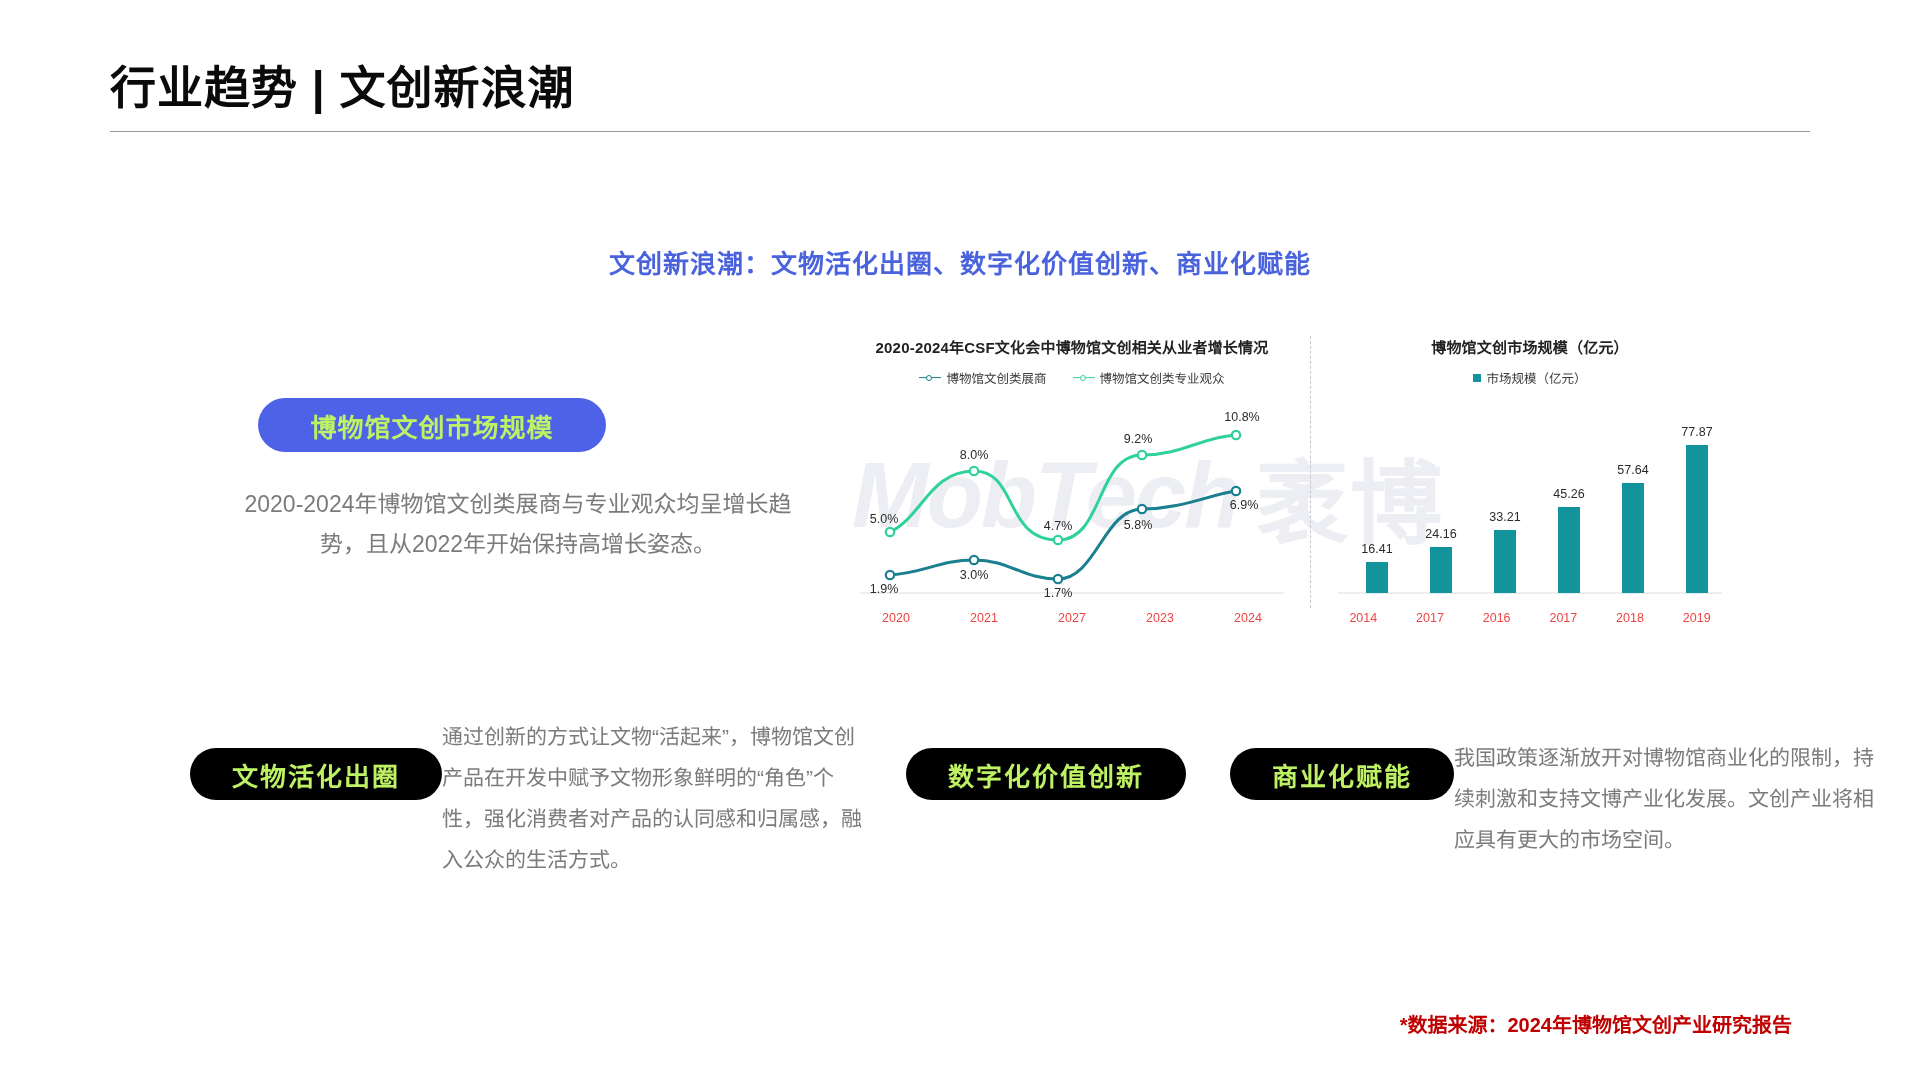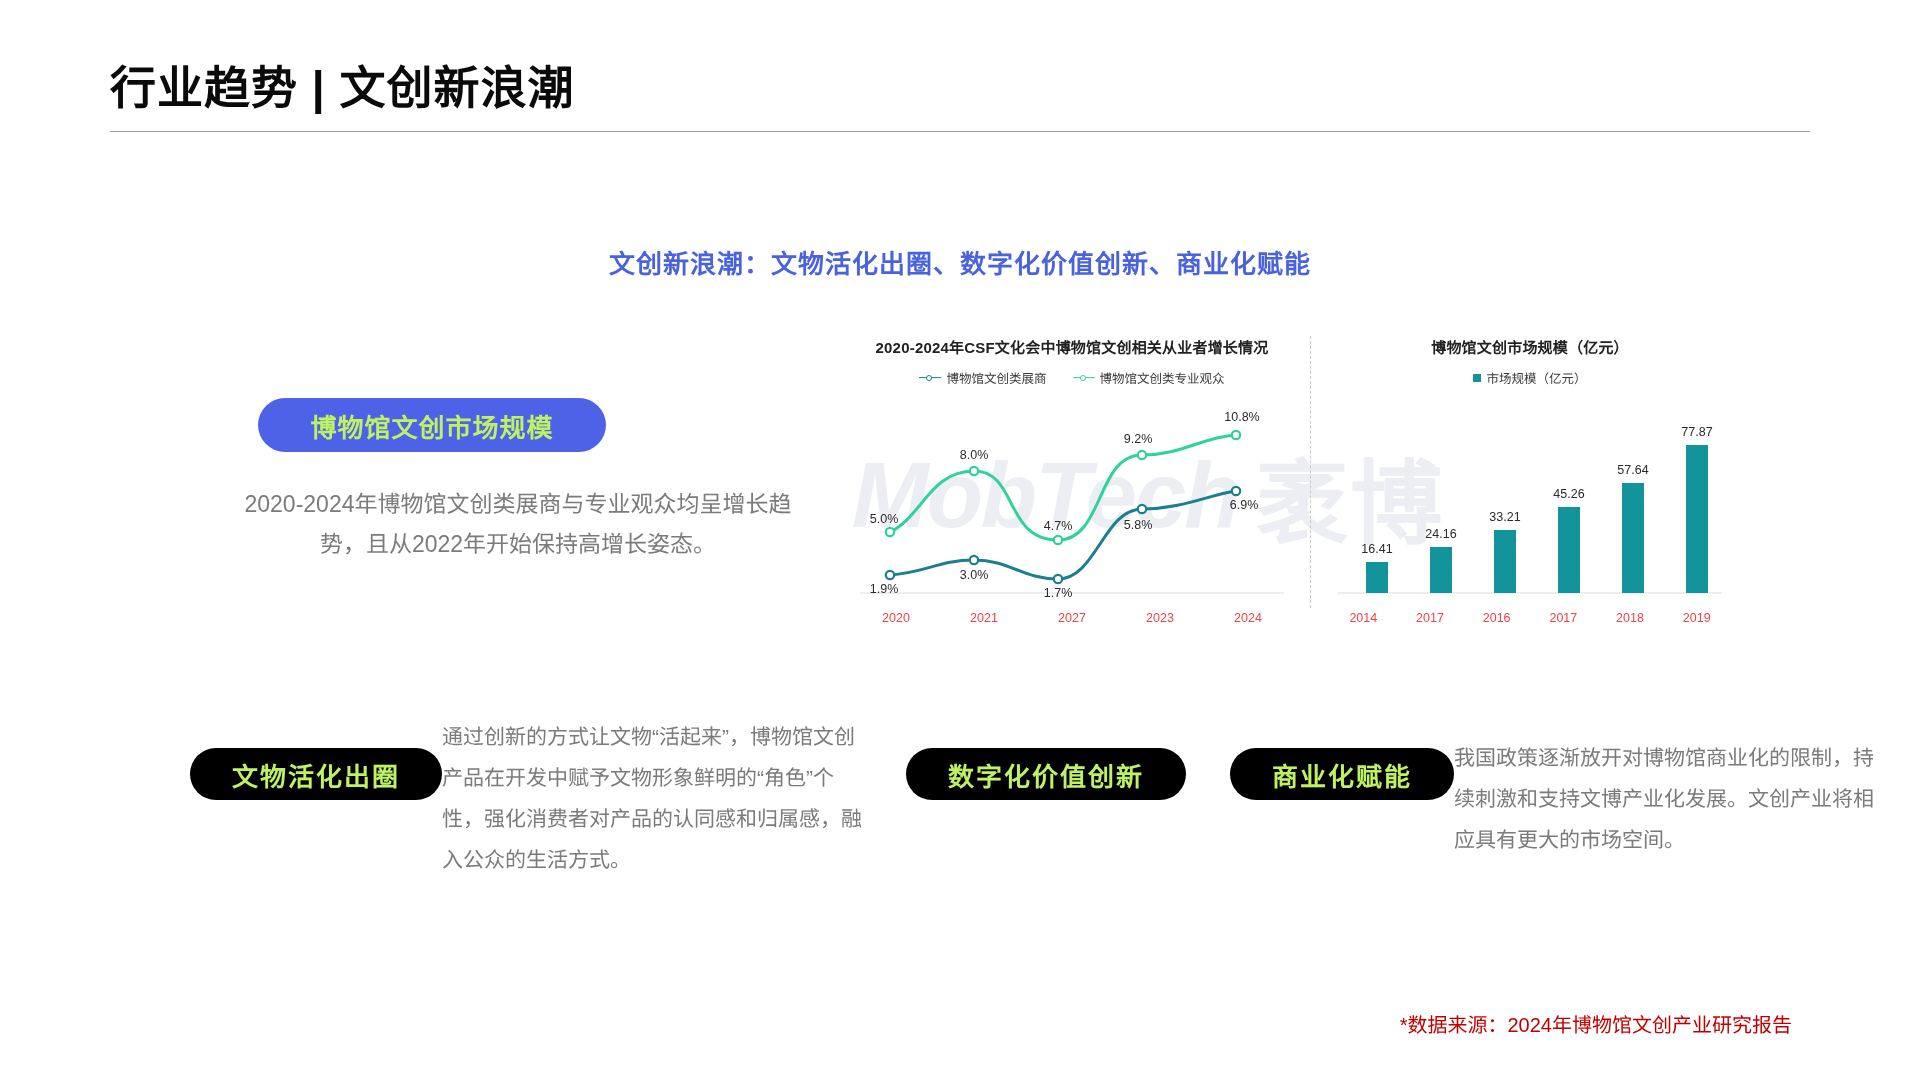--- a/index.html
+++ b/index.html
@@ -216,21 +216,21 @@
     line-height: 41px;
     color: #7b7b7b;
   }
 
   
   .footnote {
     position: absolute;
     right: 128px;
     bottom: 42px;
     font-size: 20px;
-    font-weight: 400;
+    font-weight: 700;
     color: #c00000;
     white-space: nowrap;
   }
 </style>
 </head>
 <body>
 
 <div class="slide">
 
   <div class="header">

